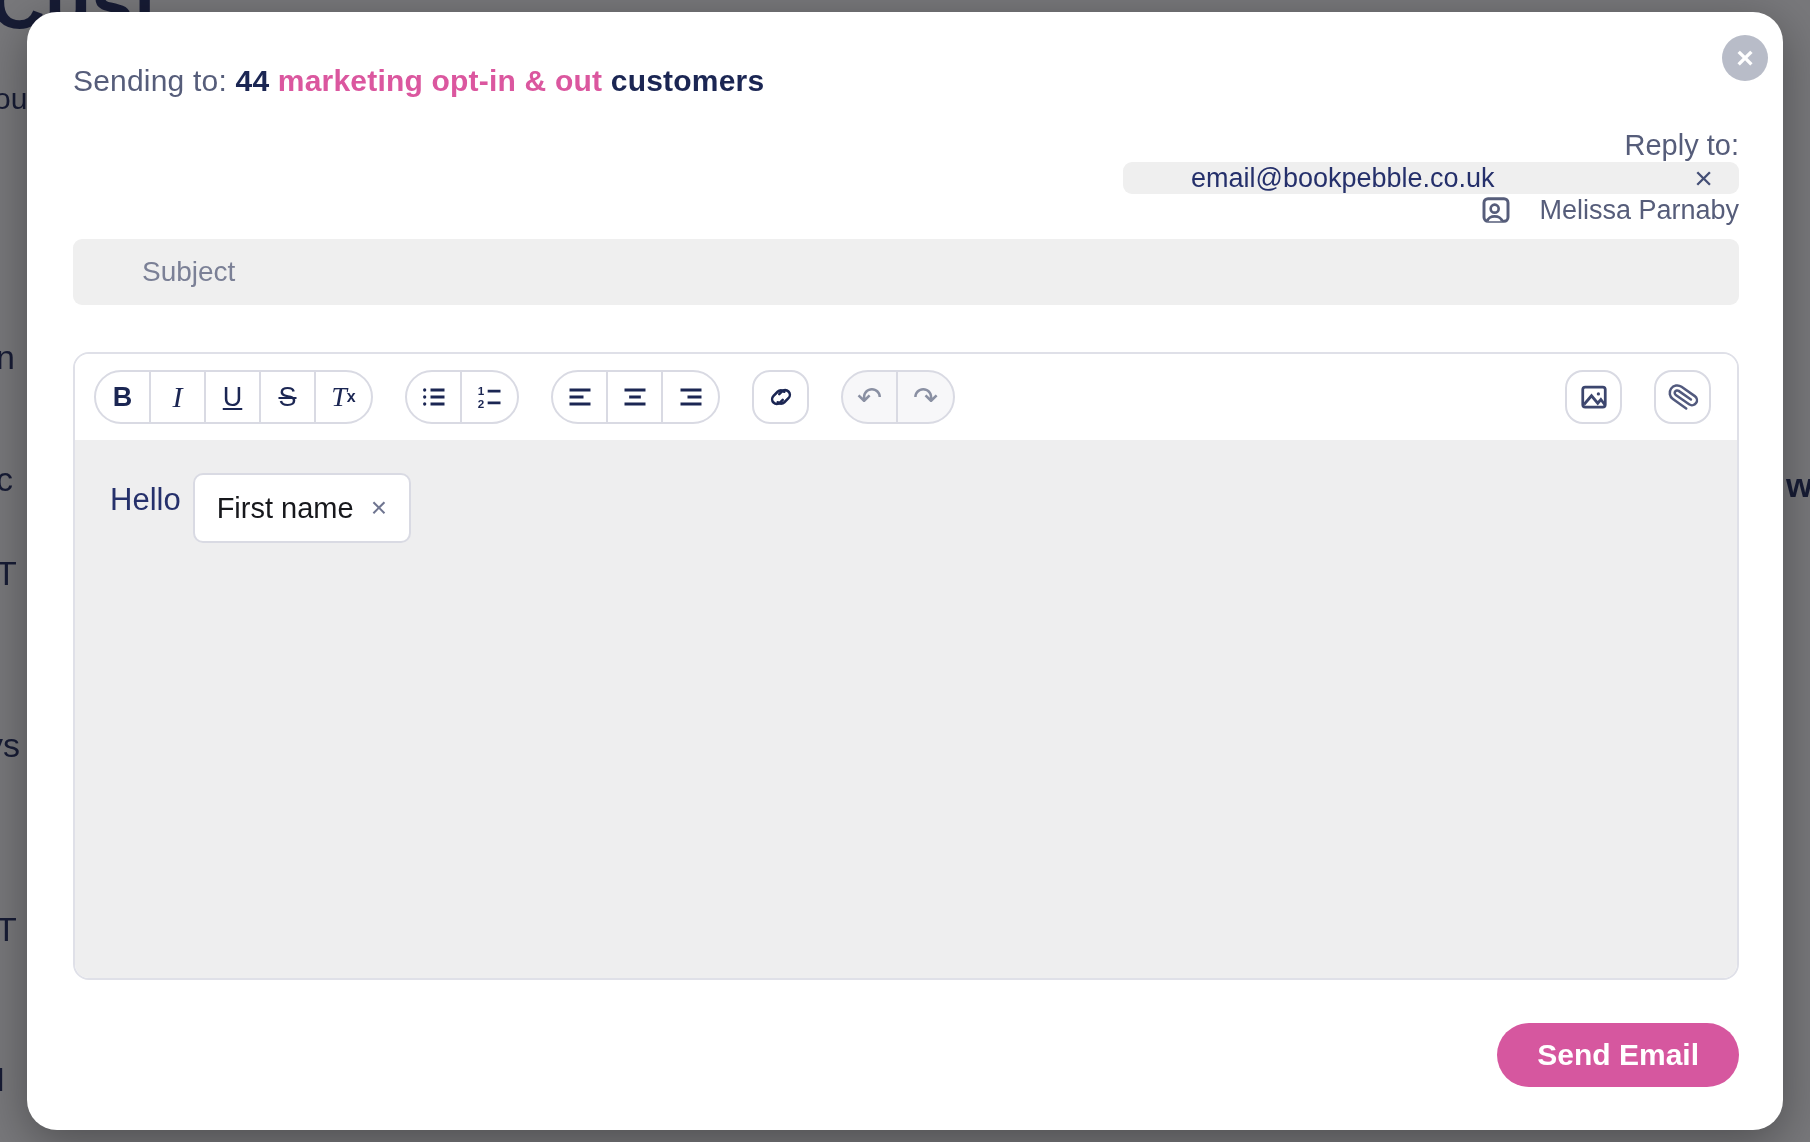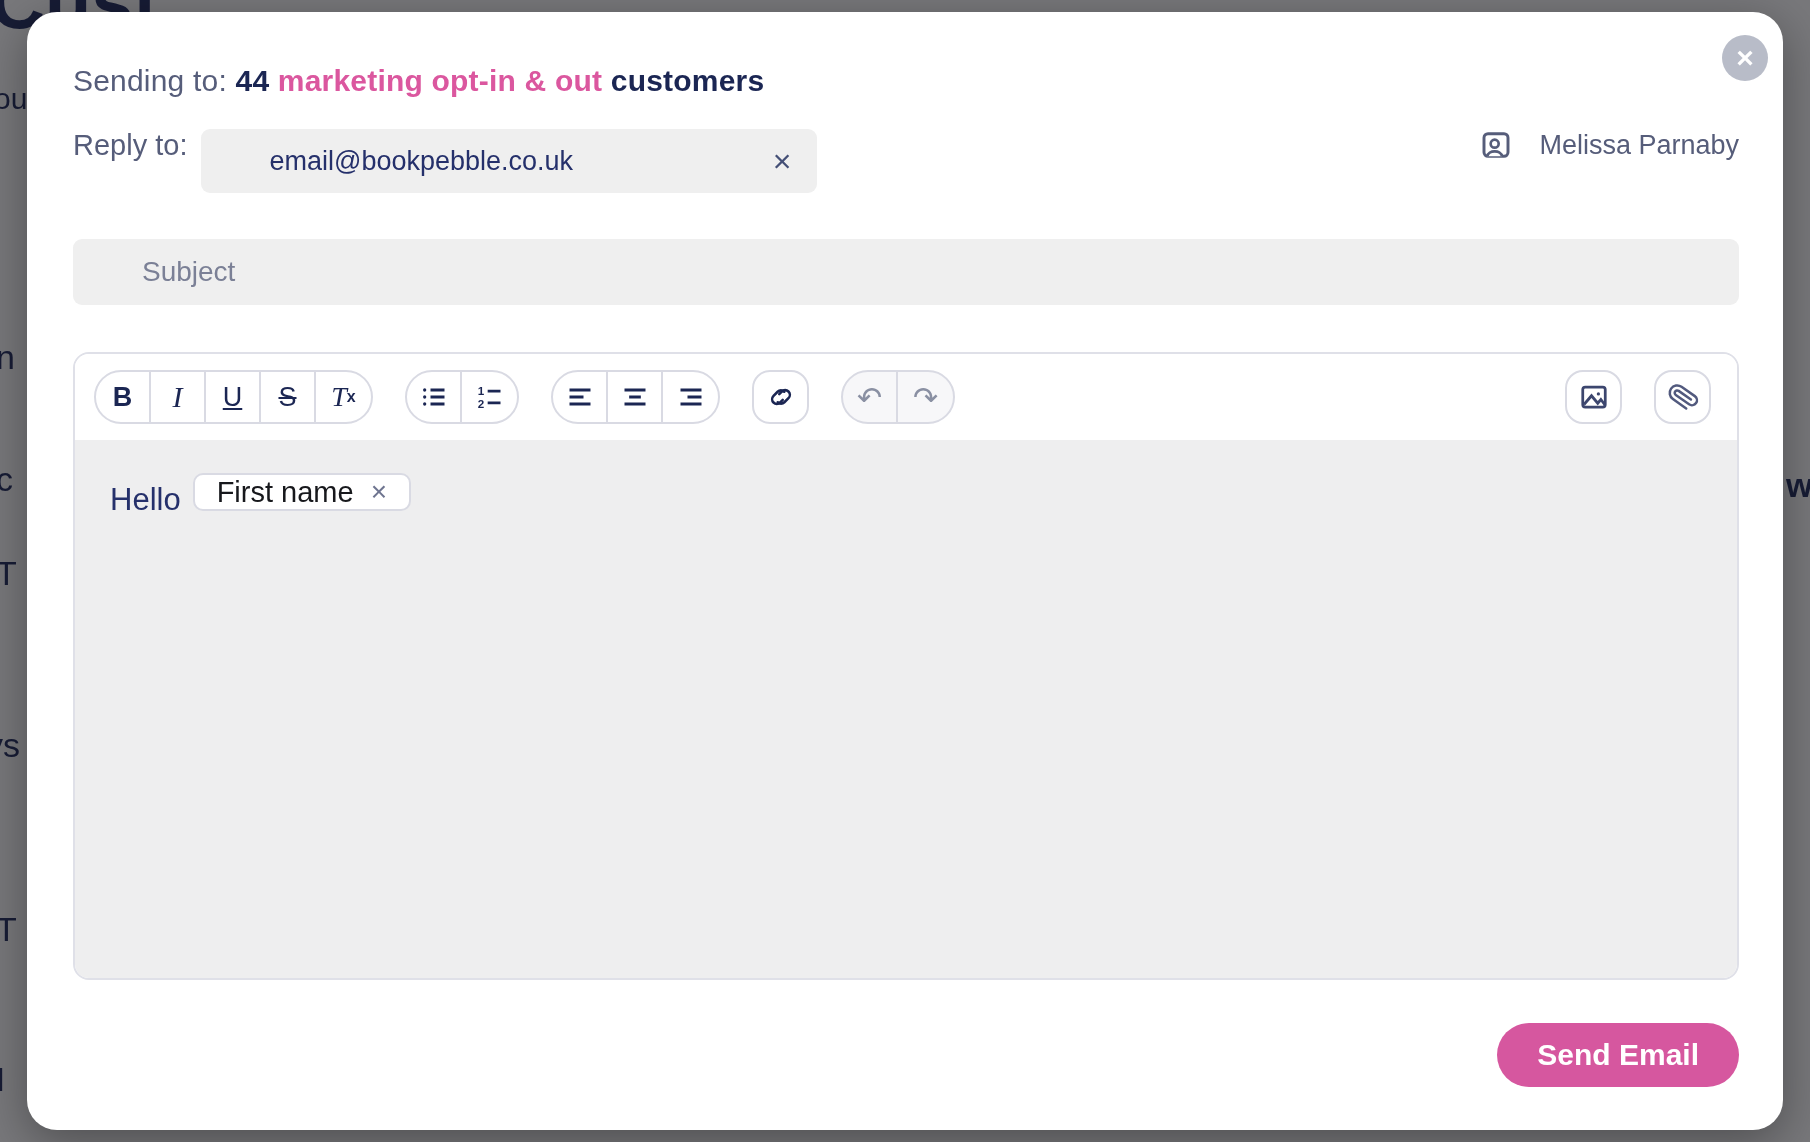--- a/index.html
+++ b/index.html
@@ -20,21 +20,21 @@
 
   .close-btn { position:absolute; top:23px; right:15px; width:46px; height:46px; border-radius:50%;
                background:#b8bcc8; color:#ffffff; display:flex; align-items:center; justify-content:center;
                font-size:30px; font-weight:700; cursor:pointer; border:none; line-height:1; }
 
   .header-line { font-size:30px; color:#565d7a; letter-spacing:0.2px; }
   .header-line .count { color:#1b2653; font-weight:700; }
   .header-line .highlight { color:#db579f; font-weight:700; }
   .header-line .suffix { color:#1b2653; font-weight:700; }
 
-  .reply-row { display:flex; align-items:flex-start; margin-top:31px; height:64px; }
+  .reply-row { display:flex; align-items:flex-end; margin-top:31px; height:64px;flex-direction:column; }
   .reply-label { font-size:29px; color:#565d7a; }
   .reply-field { margin-left:14px; width:616px; height:64px; background:#efefef; border-radius:9px;
                  display:flex; align-items:center; padding:0 26px 0 68px; }
   .reply-field input { flex:1; border:none; background:transparent; outline:none;
                        font-family:"Liberation Sans",sans-serif; font-size:27px; color:#25306b; }
   .clear-x { background:none; border:none; font-size:32px; color:#444f76; cursor:pointer; line-height:1; font-weight:400; }
 
   .sender { margin-left:auto; display:flex; align-items:center; gap:27px; color:#565d7a; font-size:27px; }
 
   .subject-field { margin-top:46px; height:66px; width:100%; background:#efefef; border-radius:9px;
@@ -60,21 +60,21 @@
   .glyph-i { font-style:italic; font-family:"Liberation Serif",serif; font-size:30px; }
   .glyph-u { text-decoration:underline; }
   .glyph-s { text-decoration:line-through; }
   .glyph-tx { font-style:italic; font-family:"Liberation Serif",serif; font-size:28px; }
   .glyph-tx sub { font-style:normal; font-family:"Liberation Sans",sans-serif; font-size:16px; font-weight:700; }
   .tb-spacer { flex:1; }
 
   .editor-body { flex:1; background:#eeeeef; padding:33px 30px 0 35px; display:flex; align-items:center;
                  align-content:flex-start; flex-wrap:wrap; gap:12px; align-items:flex-start; }
   .editor-text { font-size:31px; color:#25306b; line-height:54px; }
-  .chip { display:inline-flex; align-items:center; gap:17px; height:38px; padding:0 22px;
+  .chip { display:inline-flex; align-items:center; gap:17px; height:70px; padding:0 22px;
           background:#ffffff; border:2px solid #d9dae3; border-radius:10px; }
   .chip-label { font-size:29px; color:#17181c; }
   .chip-x { background:none; border:none; font-size:28px; color:#6f7590; cursor:pointer; line-height:1; }
 
   .footer { display:flex; justify-content:flex-end; margin-top:43px; }
   .send-btn { height:64px; padding:0 40px; border:none; border-radius:32px; background:#d6579f;
               color:#ffffff; font-family:"Liberation Sans",sans-serif; font-size:30px; font-weight:700;
               cursor:pointer; }
 </style>
 </head>

